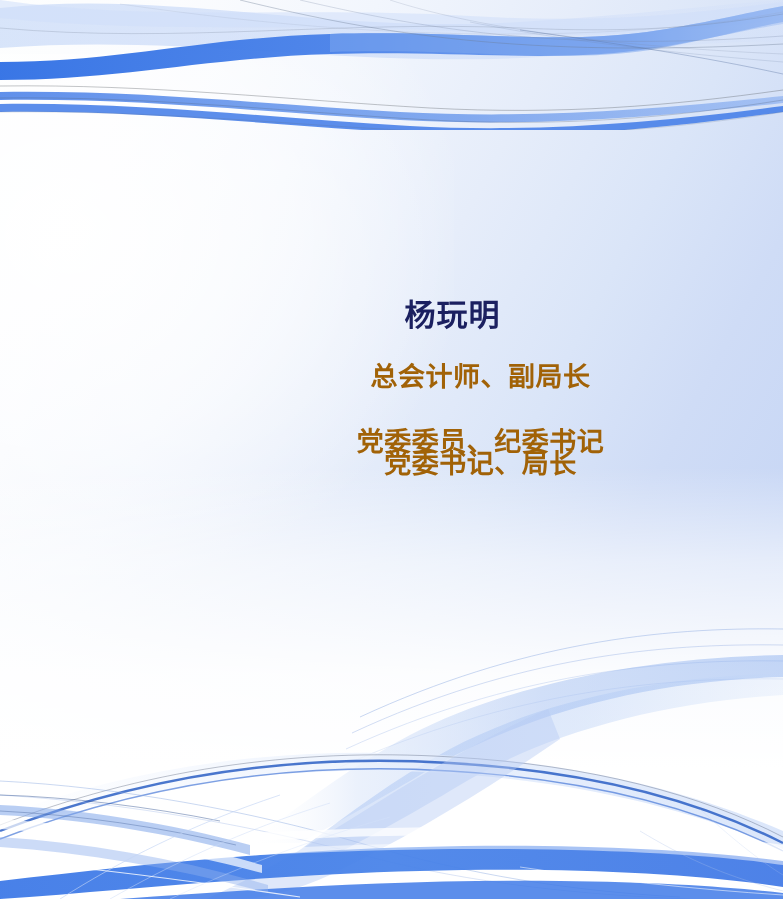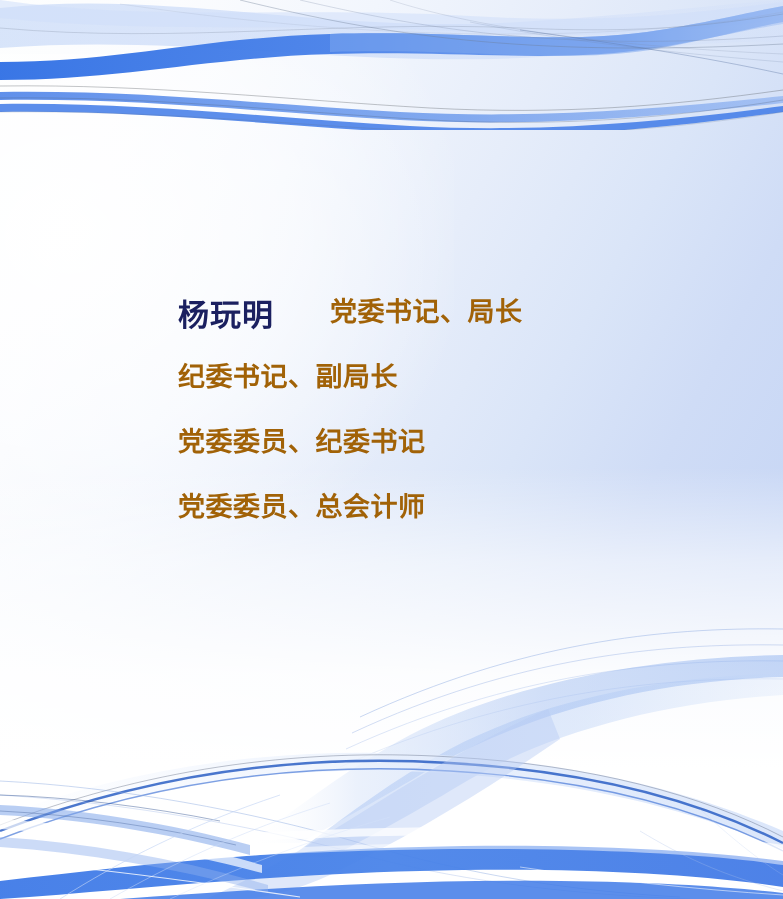--- a/index.html
+++ b/index.html
@@ -76,22 +76,23 @@
   
   #roster {
     position: absolute;
     left: 0;
     right: 0;
     top: 290px;
     padding-left: 178px;
   }
   .roster-row {
     display: flex;
-    align-items: flex-start;
+    align-items: center;
     height: 65px;
+    flex-direction: column;
   }
   .person-name {
     width: 152px;
     flex: 0 0 152px;
     font-family: "DejaVu Serif", "Liberation Serif", serif;
     font-size: 31px;
     font-weight: 600;
     letter-spacing: 1px;
     color: #1b2060;
     white-space: nowrap;
@@ -237,26 +238,25 @@
   </svg>
 
   <div id="roster">
 
     <div class="roster-row">
       <div class="person-name">杨玩明</div>
       <div class="person-title">党委书记、局长</div>
     </div>
 
     <div class="roster-row">
-      <div class="person-title">纪委书记、副局长</div>
+      <div class="person-title">总会计师、副局长</div>
     </div>
 
     <div class="roster-row">
       <div class="person-title">党委委员、纪委书记</div>
     </div>
 
     <div class="roster-row">
-      <div class="person-title">党委委员、总会计师</div>
     </div>
 
   </div>
 
 </div>
 
 </body></html>

